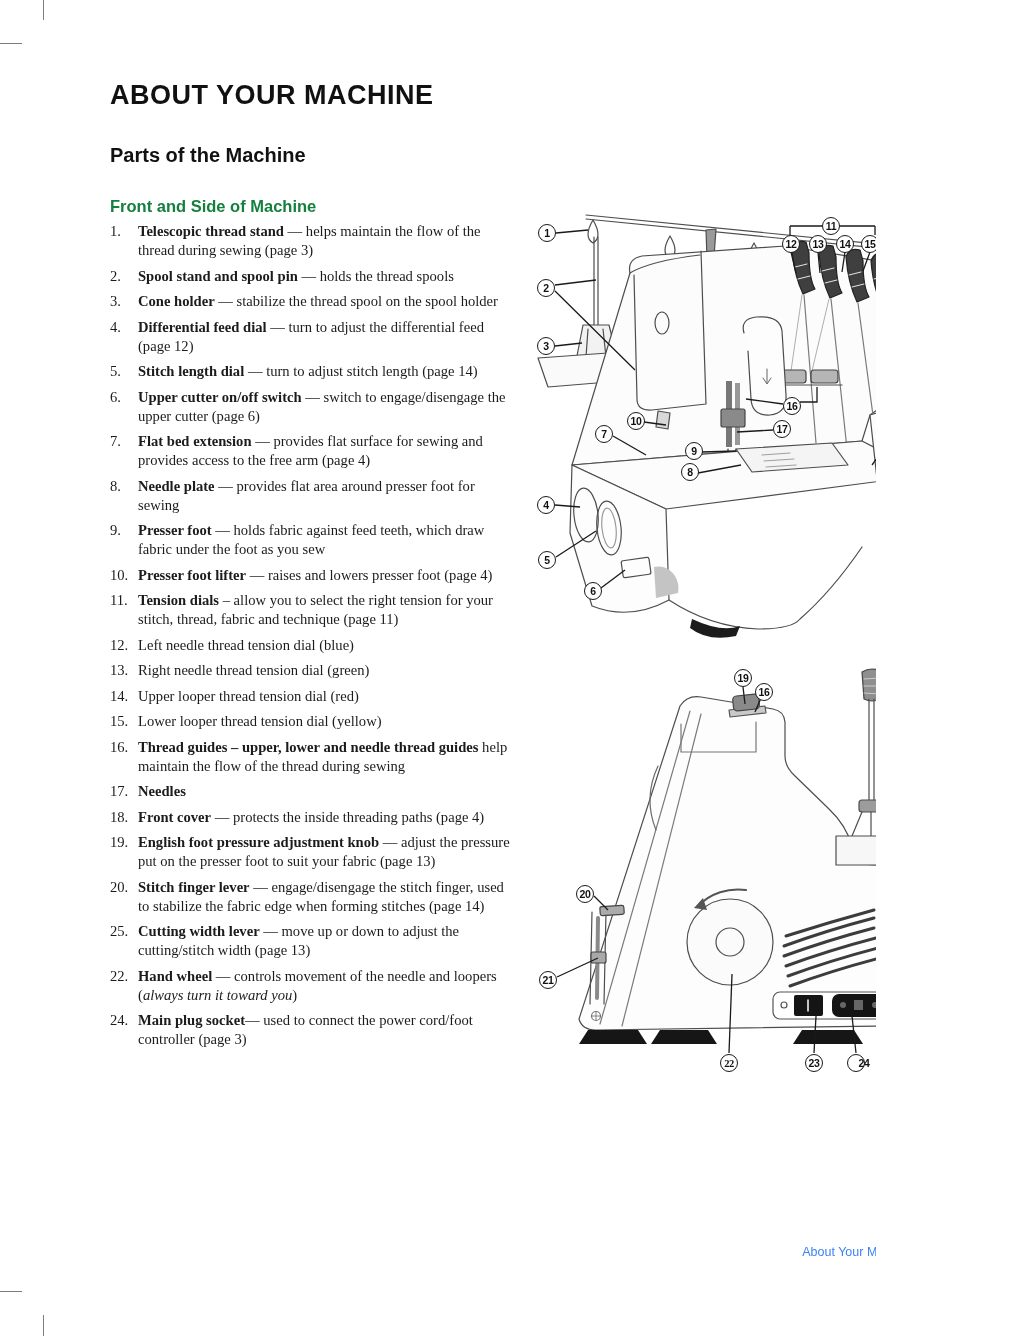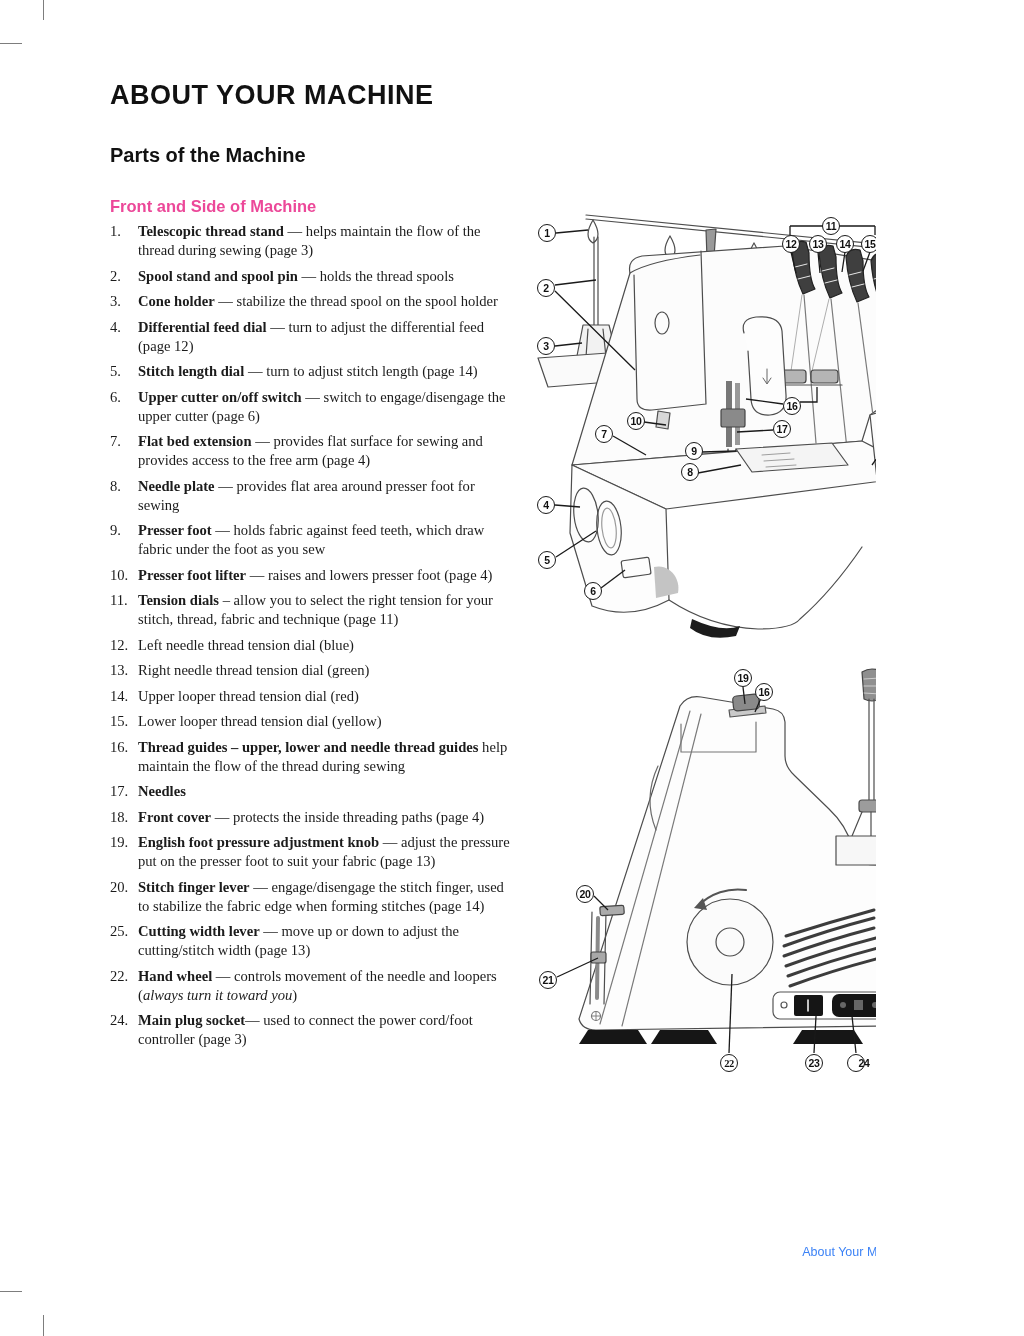--- a/index.html
+++ b/index.html
@@ -4,21 +4,21 @@
 <style>
   html,body{margin:0;padding:0;background:#ffffff;}
   #page{position:relative;width:876px;height:1336px;background:#fff;overflow:hidden;
         color:#1d1d1d;}
   
   #title{position:absolute;left:110px;top:80px;font-family:"Liberation Sans",sans-serif;
          font-weight:bold;font-size:27px;letter-spacing:.5px;color:#111;}
   #section{position:absolute;left:110px;top:144px;font-family:"Liberation Sans",sans-serif;
          font-weight:bold;font-size:20px;color:#111;}
   #subsection{position:absolute;left:110px;top:197px;font-family:"Liberation Sans",sans-serif;
-         font-weight:bold;font-size:16.5px;color:#ec4899;}
+         font-weight:bold;font-size:16.5px;color:#15803d;}
   
   #parts-list{position:absolute;left:110px;top:222px;width:408px;
          font-family:"Liberation Serif",serif;font-size:14.6px;line-height:19px;color:#1b1b1b;}
   .item{display:flex;margin-bottom:6.5px;}
   .item .num{width:28px;flex:0 0 28px;}
   .item .body{flex:1;}
   .item .term{font-weight:bold;}
   .item .it{font-style:italic;}
   
   .illus{position:absolute;width:410px;height:440px;}

